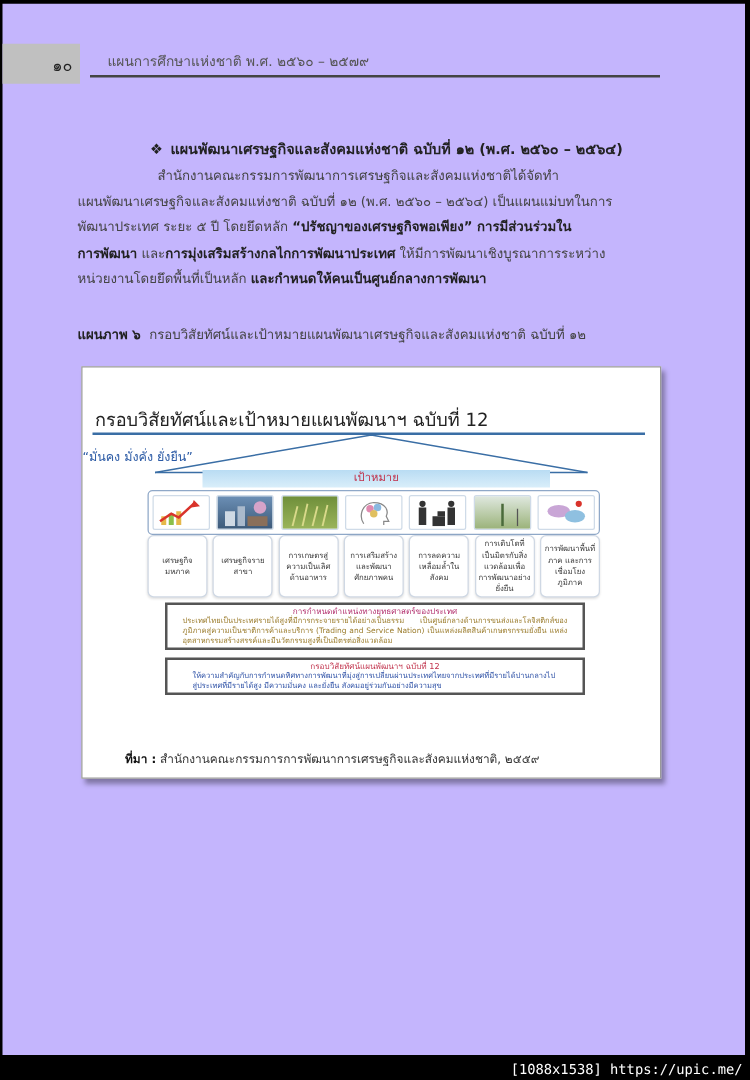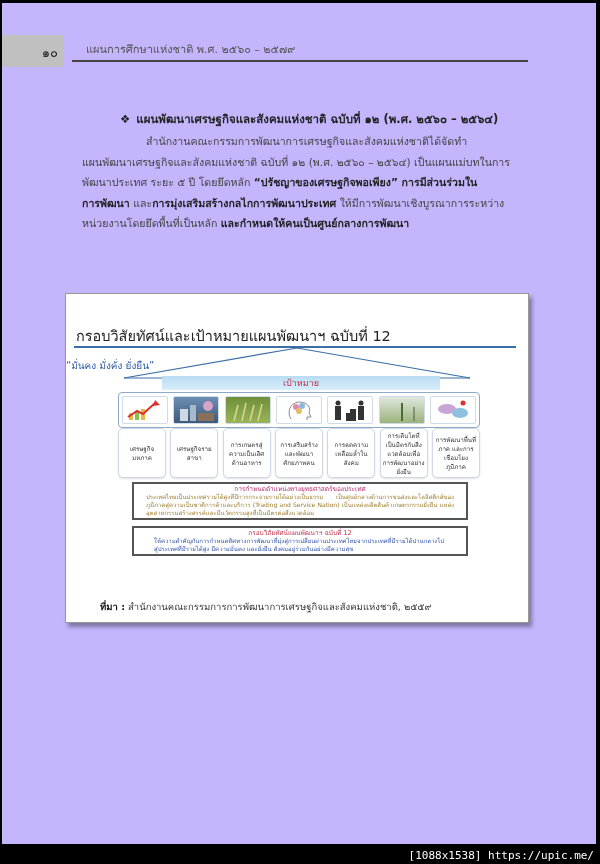--- a/index.html
+++ b/index.html
@@ -29,21 +29,21 @@
   
   .section-title {
     position: absolute; left: 118px; top: 107px; font-size: 11.5px; font-weight: bold; color: #222;
     white-space: nowrap;
   }
   .section-title .bullet { margin-right: 6px; }
   .para {
     position: absolute; left: 60px; top: 128px; width: 470px; font-size: 10.6px; line-height: 20.5px; color: #444;
     text-align: justify;
   }
-  .para .ln { display: block; white-space: nowrap; margin-left: 20px; }
+  .para .ln { display: block; white-space: nowrap; }
   .para .indent { padding-left: 64px; }
   .para b { color: #222; }
   .fig-caption {
     position: absolute; left: 60px; top: 256px; font-size: 10.6px; color: #444; white-space: nowrap;
   }
   .fig-caption b { color: #222; }
   
   .figure {
     position: absolute; left: 63px; top: 290px; width: 462px; height: 328px;
     border: 1px solid #999; background: #fff;
@@ -121,20 +121,23 @@
   </div>
 
   <div class="para">
     <span class="ln indent">สำนักงานคณะกรรมการพัฒนาการเศรษฐกิจและสังคมแห่งชาติได้จัดทำ</span>
     <span class="ln">แผนพัฒนาเศรษฐกิจและสังคมแห่งชาติ ฉบับที่ ๑๒ (พ.ศ. ๒๕๖๐ – ๒๕๖๔) เป็นแผนแม่บทในการ</span>
     <span class="ln"><span>พัฒนาประเทศ ระยะ ๕ ปี โดยยึดหลัก </span><b>“ปรัชญาของเศรษฐกิจพอเพียง” การมีส่วนร่วมใน</b></span>
     <span class="ln"><b>การพัฒนา</b><span> และ</span><b>การมุ่งเสริมสร้างกลไกการพัฒนาประเทศ</b><span> ให้มีการพัฒนาเชิงบูรณาการระหว่าง</span></span>
     <span class="ln"><span>หน่วยงานโดยยึดพื้นที่เป็นหลัก </span><b>และกำหนดให้คนเป็นศูนย์กลางการพัฒนา</b></span>
   </div>
 
+  <div class="fig-caption">
+    <b>แผนภาพ ๖</b>&nbsp;&nbsp;<span>กรอบวิสัยทัศน์และเป้าหมายแผนพัฒนาเศรษฐกิจและสังคมแห่งชาติ ฉบับที่ ๑๒</span>
+  </div>
 
   <div class="figure">
     <div class="fig-title">กรอบวิสัยทัศน์และเป้าหมายแผนพัฒนาฯ ฉบับที่ 12</div>
     <div class="fig-title-rule"></div>
 
     <svg class="roof" width="350" height="36">
       <polyline points="2,34 175,4 348,34" fill="none" stroke="#3a6ea5" stroke-width="1.2"></polyline>
       <line x1="2" y1="34" x2="348" y2="34" stroke="#3a6ea5" stroke-width="1.2"></line>
     </svg>
     <div class="motto">“มั่นคง มั่งคั่ง ยั่งยืน”</div>

